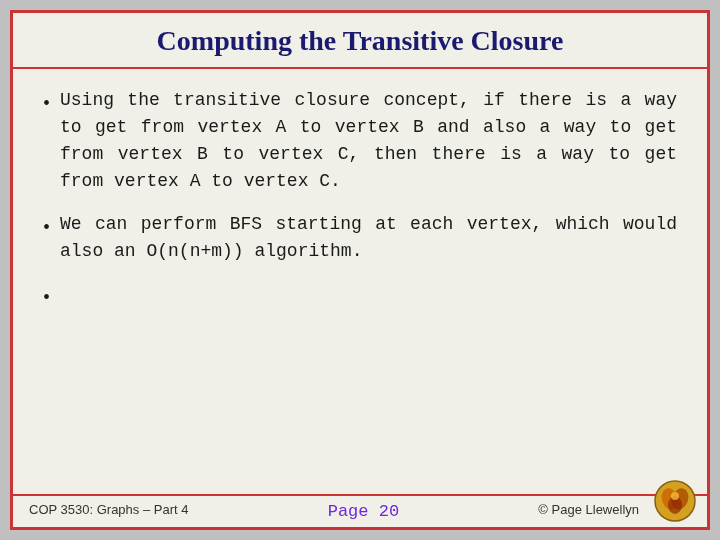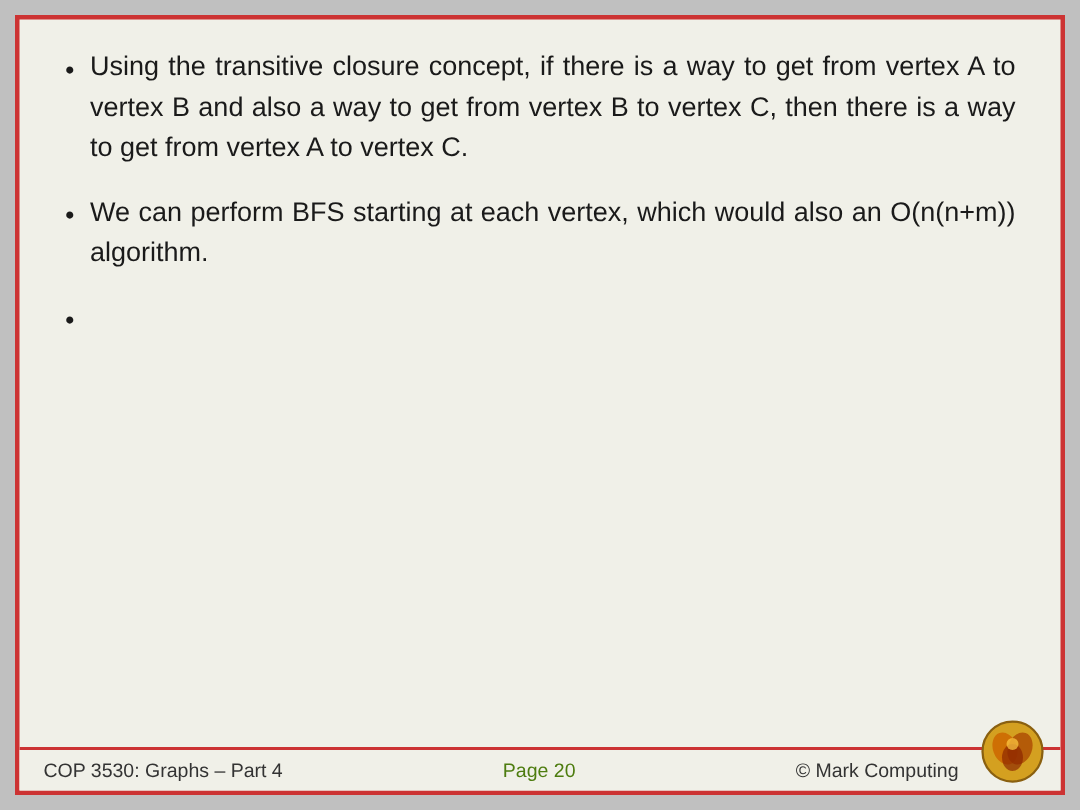--- a/index.html
+++ b/index.html
@@ -62,42 +62,42 @@
       flex-shrink: 0;
       margin-top: 2px;
       line-height: 1.4;
     }
 
     .bullet-text {
       font-size: 18px;
       color: #1a1a1a;
       line-height: 1.5;
       text-align: justify;
-      font-family: Liberation Sans, sans-serif;
+      font-family: Liberation Mono, monospace;
     }
 
     .slide-footer {
       border-top: 2px solid #cc3333;
       padding: 6px 16px;
       display: flex;
       justify-content: space-between;
       align-items: flex-start;
       background: #f0f0e8;
     }
 
     .footer-left {
       font-size: 13px;
       color: #333;
       font-family: Arial, sans-serif;
     }
 
     .footer-center {
-      font-size: 13px;
-      color: #4d7c0f;
-      font-family: Liberation Sans, sans-serif;
+      font-size: 17px;
+      color: #6d28d9;
+      font-family: Liberation Mono, monospace;
     }
 
     .footer-right {
       font-size: 13px;
       color: #333;
       font-family: Arial, sans-serif;
     }
 
     .footer-logo {
       width: 44px;
@@ -109,41 +109,44 @@
 
     .footer-logo svg {
       width: 44px;
       height: 44px;
     }
   </style>
 </head>
 <body>
 
 <div class="slide">
+  <div class="slide-header">
+    <div class="slide-title">Computing the Transitive Closure</div>
+  </div>
 
   <div class="slide-body">
     <div class="bullet-item">
       <span class="bullet-dot">•</span>
       <span class="bullet-text">Using the transitive closure concept, if there is a way to get from vertex A to vertex B and also a way to get from vertex B to vertex C, then there is a way to get from vertex A to vertex C.</span>
     </div>
 
     <div class="bullet-item">
       <span class="bullet-dot">•</span>
       <span class="bullet-text">We can perform BFS starting at each vertex, which would also an O(n(n+m)) algorithm.</span>
     </div>
 
     <div class="bullet-item">
       <span class="bullet-dot">•</span>
     </div>
   </div>
 
   <div class="slide-footer">
     <span class="footer-left">COP 3530: Graphs – Part 4</span>
     <span class="footer-center">Page 20</span>
-    <span class="footer-right" style="margin-right:52px;">© Mark Computing</span>
+    <span class="footer-right" style="margin-right:52px;">© Page Llewellyn</span>
   </div>
 
   <div class="footer-logo">
     <svg viewBox="0 0 44 44" xmlns="http://www.w3.org/2000/svg">
       <circle cx="22" cy="22" r="20" fill="#d4a020" stroke="#8a6010" stroke-width="1.5"></circle>
 
       <ellipse cx="17" cy="20" rx="8" ry="11" fill="#cc6600" transform="rotate(-20 17 20)" opacity="0.85"></ellipse>
       <ellipse cx="27" cy="20" rx="8" ry="11" fill="#aa4400" transform="rotate(20 27 20)" opacity="0.75"></ellipse>
       <ellipse cx="22" cy="26" rx="7" ry="9" fill="#882200" transform="rotate(0 22 26)" opacity="0.65"></ellipse>
       <circle cx="22" cy="17" r="4" fill="#ffcc44" opacity="0.7"></circle>

